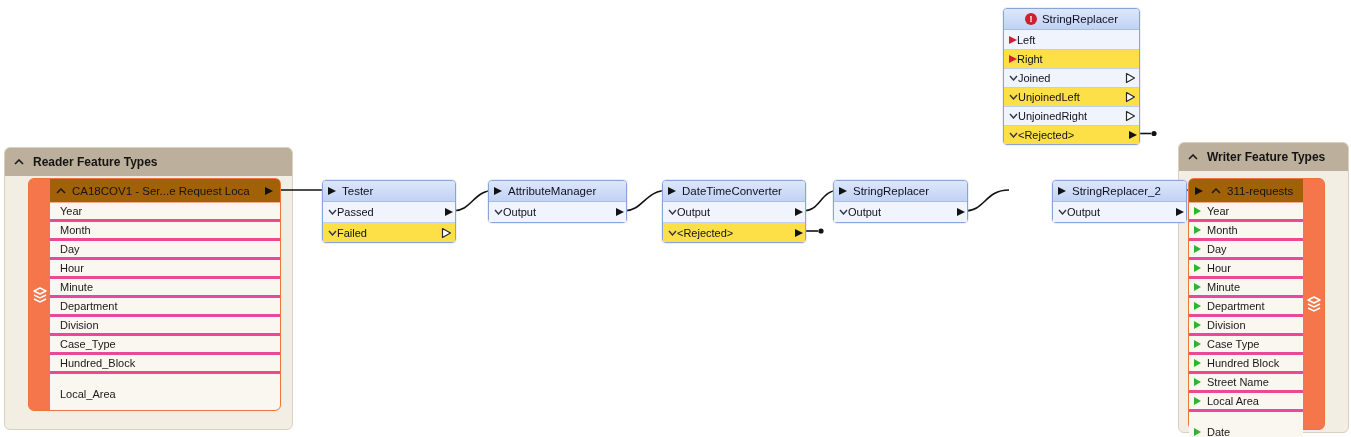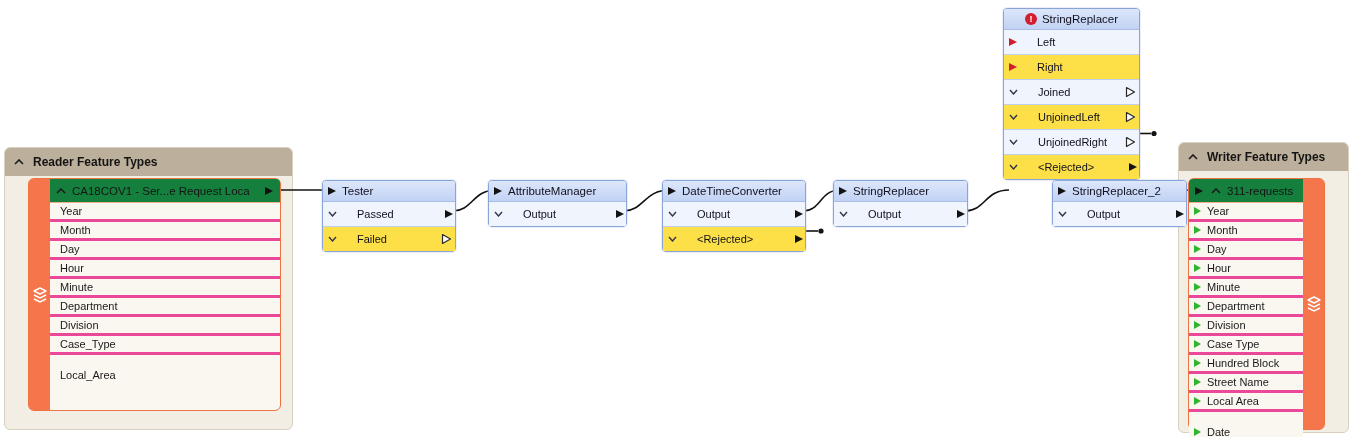--- a/index.html
+++ b/index.html
@@ -16,32 +16,32 @@
   .panel-header{height:28px;background:#bcaf9b;border-radius:5px 5px 0 0;display:flex;align-items:center;gap:9px;padding:0 9px;font-size:12px;font-weight:600;color:#141414;}
 
   
   .fnode{position:absolute;border:1.5px solid #ed7342;border-radius:6px;background:#faf6f0;z-index:10;box-sizing:border-box;}
   .fbar{position:absolute;top:0;bottom:0;width:21px;background:#f4764a;display:flex;align-items:center;justify-content:center;}
   .fbar.left{left:0;border-radius:4px 0 0 4px;}
   .fbar.right{right:0;border-radius:0 4px 4px 0;}
   .fcontent{position:relative;height:100%;}
   .fnode.reader .fcontent{margin-left:21px;}
   .fnode.writer .fcontent{margin-right:21px;}
-  .ftitle{height:24px;background:#15803d;border-bottom:1px solid #f0ae8a;display:flex;align-items:center;gap:6px;padding:0 6px;font-size:11.5px;color:#141414;position:relative;box-sizing:border-box;}
+  .ftitle{height:24px;background:#a16207;border-bottom:1px solid #f0ae8a;display:flex;align-items:center;gap:6px;padding:0 6px;font-size:11.5px;color:#141414;position:relative;box-sizing:border-box;}
   .fnode.reader .ftitle{border-radius:0 4px 0 0;}
   .fnode.writer .ftitle{border-radius:4px 0 0 0;}
   .frow{height:19px;display:flex;align-items:center;gap:6px;padding:0 6px 0 10px;font-size:11px;color:#1a1a1a;border-bottom:3px solid #ec4899;box-sizing:border-box;background:#faf6f0;}
   .frow:last-child{border-bottom:none;margin-top:10px;}
   .fnode.writer .frow{padding:0 4px 0 5px;}
 
   
   .tnode{position:absolute;border:1px solid #89a4d6;border-radius:4px;background:#eef2fc;z-index:10;box-sizing:border-box;box-shadow:0 0 0 1px rgba(170,190,230,.25);}
   .thead{height:21px;background:linear-gradient(#dde7fb,#c1d2f4);border-bottom:1px solid #a9bde6;border-radius:3px 3px 0 0;display:flex;align-items:center;padding:0 5px;font-size:11.5px;color:#10101e;box-sizing:border-box;}
   .thead .ttl{margin-left:6px;}
-  .prow{height:20px;display:flex;align-items:center;gap:20px;padding:12px 5px;font-size:11px;color:#10101e;position:relative;box-sizing:border-box;text-align:right;}
+  .prow{height:20px;display:flex;align-items:center;gap:0;padding:4px 5px;font-size:11px;color:#10101e;position:relative;box-sizing:border-box;text-align:right;}
   .prow.alt{background:#fde047;}
   .prow.lite{background:#f0f4fd;}
   .prow + .prow{border-top:1px solid #c2cfec;}
   .fj .prow{height:19px;}
   .fj .thead{justify-content:center;gap:5px;}
 
   
   .arrR{width:0;height:0;border-top:4.5px solid transparent;border-bottom:4.5px solid transparent;border-left:8px solid #121212;display:inline-block;flex:0 0 auto;}
   .arrR.red{border-left-color:#d21e2e;}
   .arrR.green{border-top-width:4px;border-bottom-width:4px;border-left-width:7px;border-left-color:#2eb52e;}
@@ -117,20 +117,23 @@
       <div class="frow">
           <span>Department</span>
         </div>
       <div class="frow">
           <span>Division</span>
         </div>
       <div class="frow">
           <span>Case_Type</span>
         </div>
       <div class="frow">
+          <span>Hundred_Block</span>
+        </div>
+      <div class="frow">
           <span>Local_Area</span>
         </div>
     </div>
   </div>
 
   <div class="tnode" style="left:322px;top:180px;width:134px;">
     <div class="thead">
       <span class="arrR"></span>
       <span class="ttl">Tester</span>
     </div>

